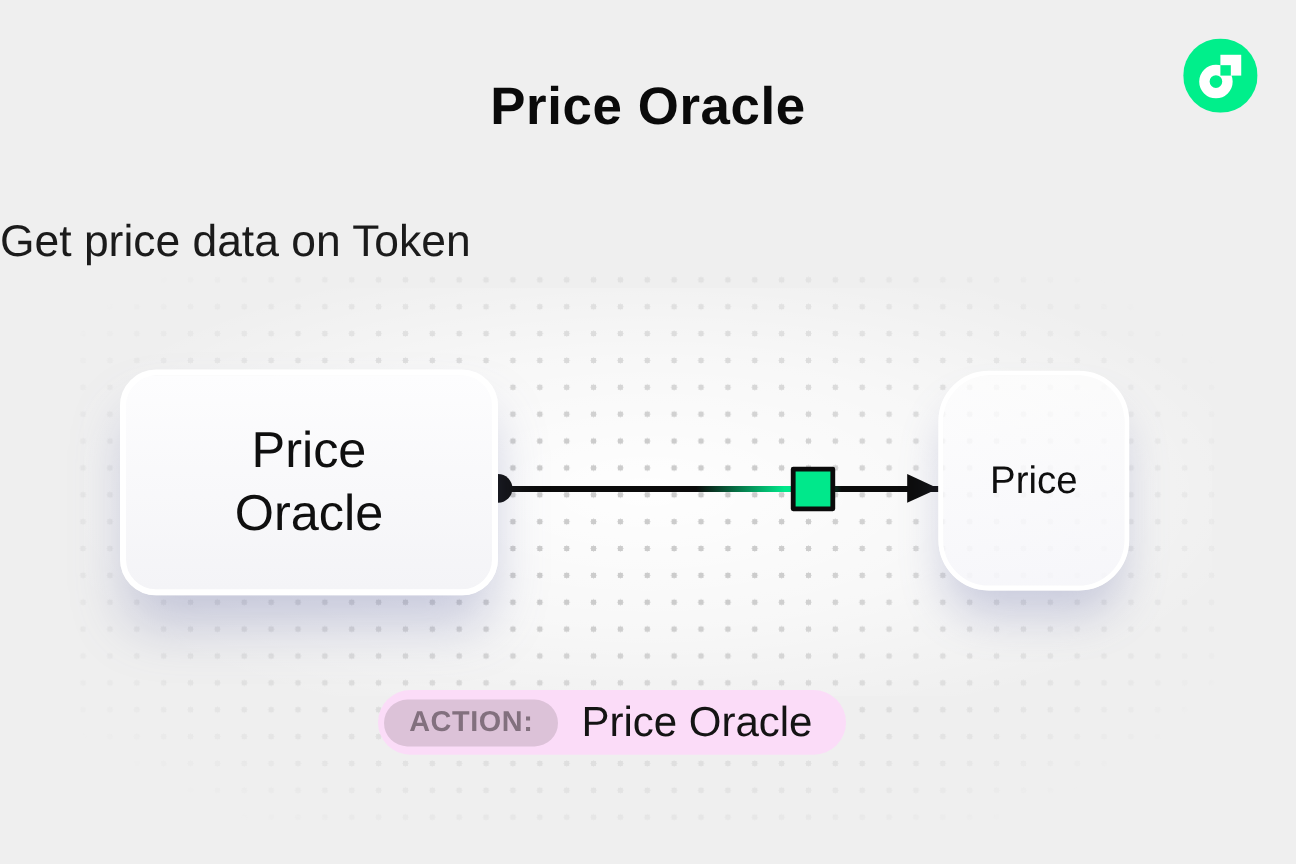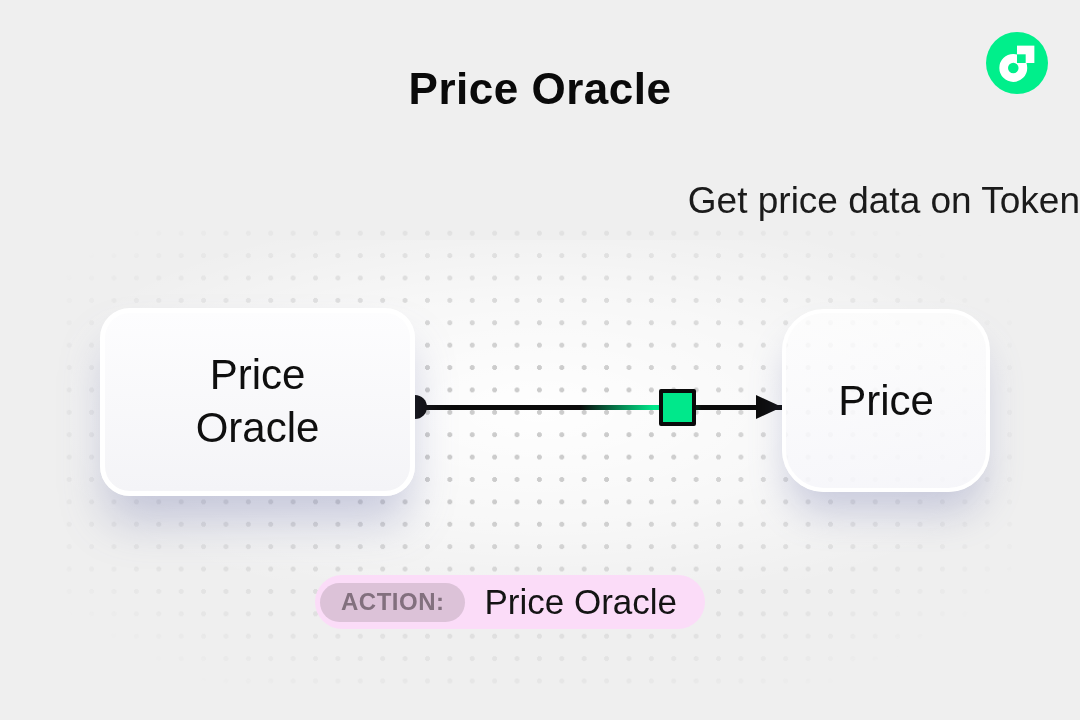--- a/index.html
+++ b/index.html
@@ -34,43 +34,43 @@
     -webkit-mask-image:radial-gradient(ellipse 58% 62% at 48% 46%, rgba(0,0,0,.95) 25%, rgba(0,0,0,.35) 72%, rgba(0,0,0,0) 100%);
             mask-image:radial-gradient(ellipse 58% 62% at 48% 46%, rgba(0,0,0,.95) 25%, rgba(0,0,0,.35) 72%, rgba(0,0,0,0) 100%);
   }
 
   .page-title{
     position:absolute;left:0;top:64px;width:100%;z-index:5;
     text-align:center;font-size:44px;font-weight:bold;color:#0a0a0a;letter-spacing:.5px;
   }
   .page-subtitle{
     position:absolute;left:0;top:180px;width:100%;z-index:5;
-    text-align:right;font-size:37px;font-weight:normal;color:#1b1b1b;
+    text-align:left;font-size:37px;font-weight:normal;color:#1b1b1b;
   }
 
   .logo{position:absolute;left:986px;top:32px;width:62px;height:62px;z-index:5}
   .logo svg{display:block}
 
   
   .node{
     position:absolute;z-index:4;display:flex;align-items:center;justify-content:center;
     border:5px solid #ffffff;color:#0f0f0f;text-align:center;
   }
   .node-source{
     left:100px;top:308px;width:315px;height:188px;border-radius:30px;
     background:linear-gradient(180deg,#fdfdfe 0%,#f4f4f7 100%);
     box-shadow:0 30px 45px -6px rgba(110,115,170,.35);
     font-size:42px;line-height:1.26;
   }
   .node-source .node-label{display:inline-block;max-width:185px}
   .node-target{
-    left:782px;top:309px;width:208px;height:183px;border-radius:42px;border-width:4px;
+    left:782px;top:309px;width:159px;height:183px;border-radius:42px;border-width:4px;
     background:linear-gradient(180deg,rgba(255,255,255,.72) 0%,rgba(247,247,251,.88) 100%);
     box-shadow:0 26px 38px -6px rgba(110,115,170,.32);
-    font-size:42px;
+    font-size:32px;
   }
 
   
   .connector-start-dot{
     position:absolute;left:403px;top:395px;width:24px;height:24px;border-radius:50%;
     background:var(--ink);z-index:3;
   }
   .connector-line{
     position:absolute;left:415px;top:405px;width:367px;height:5px;z-index:3;
     background:linear-gradient(90deg,var(--ink) 0%,var(--ink) 45%,var(--accent-green) 65%,var(--accent-green) 67%,var(--ink) 78%,var(--ink) 100%);

